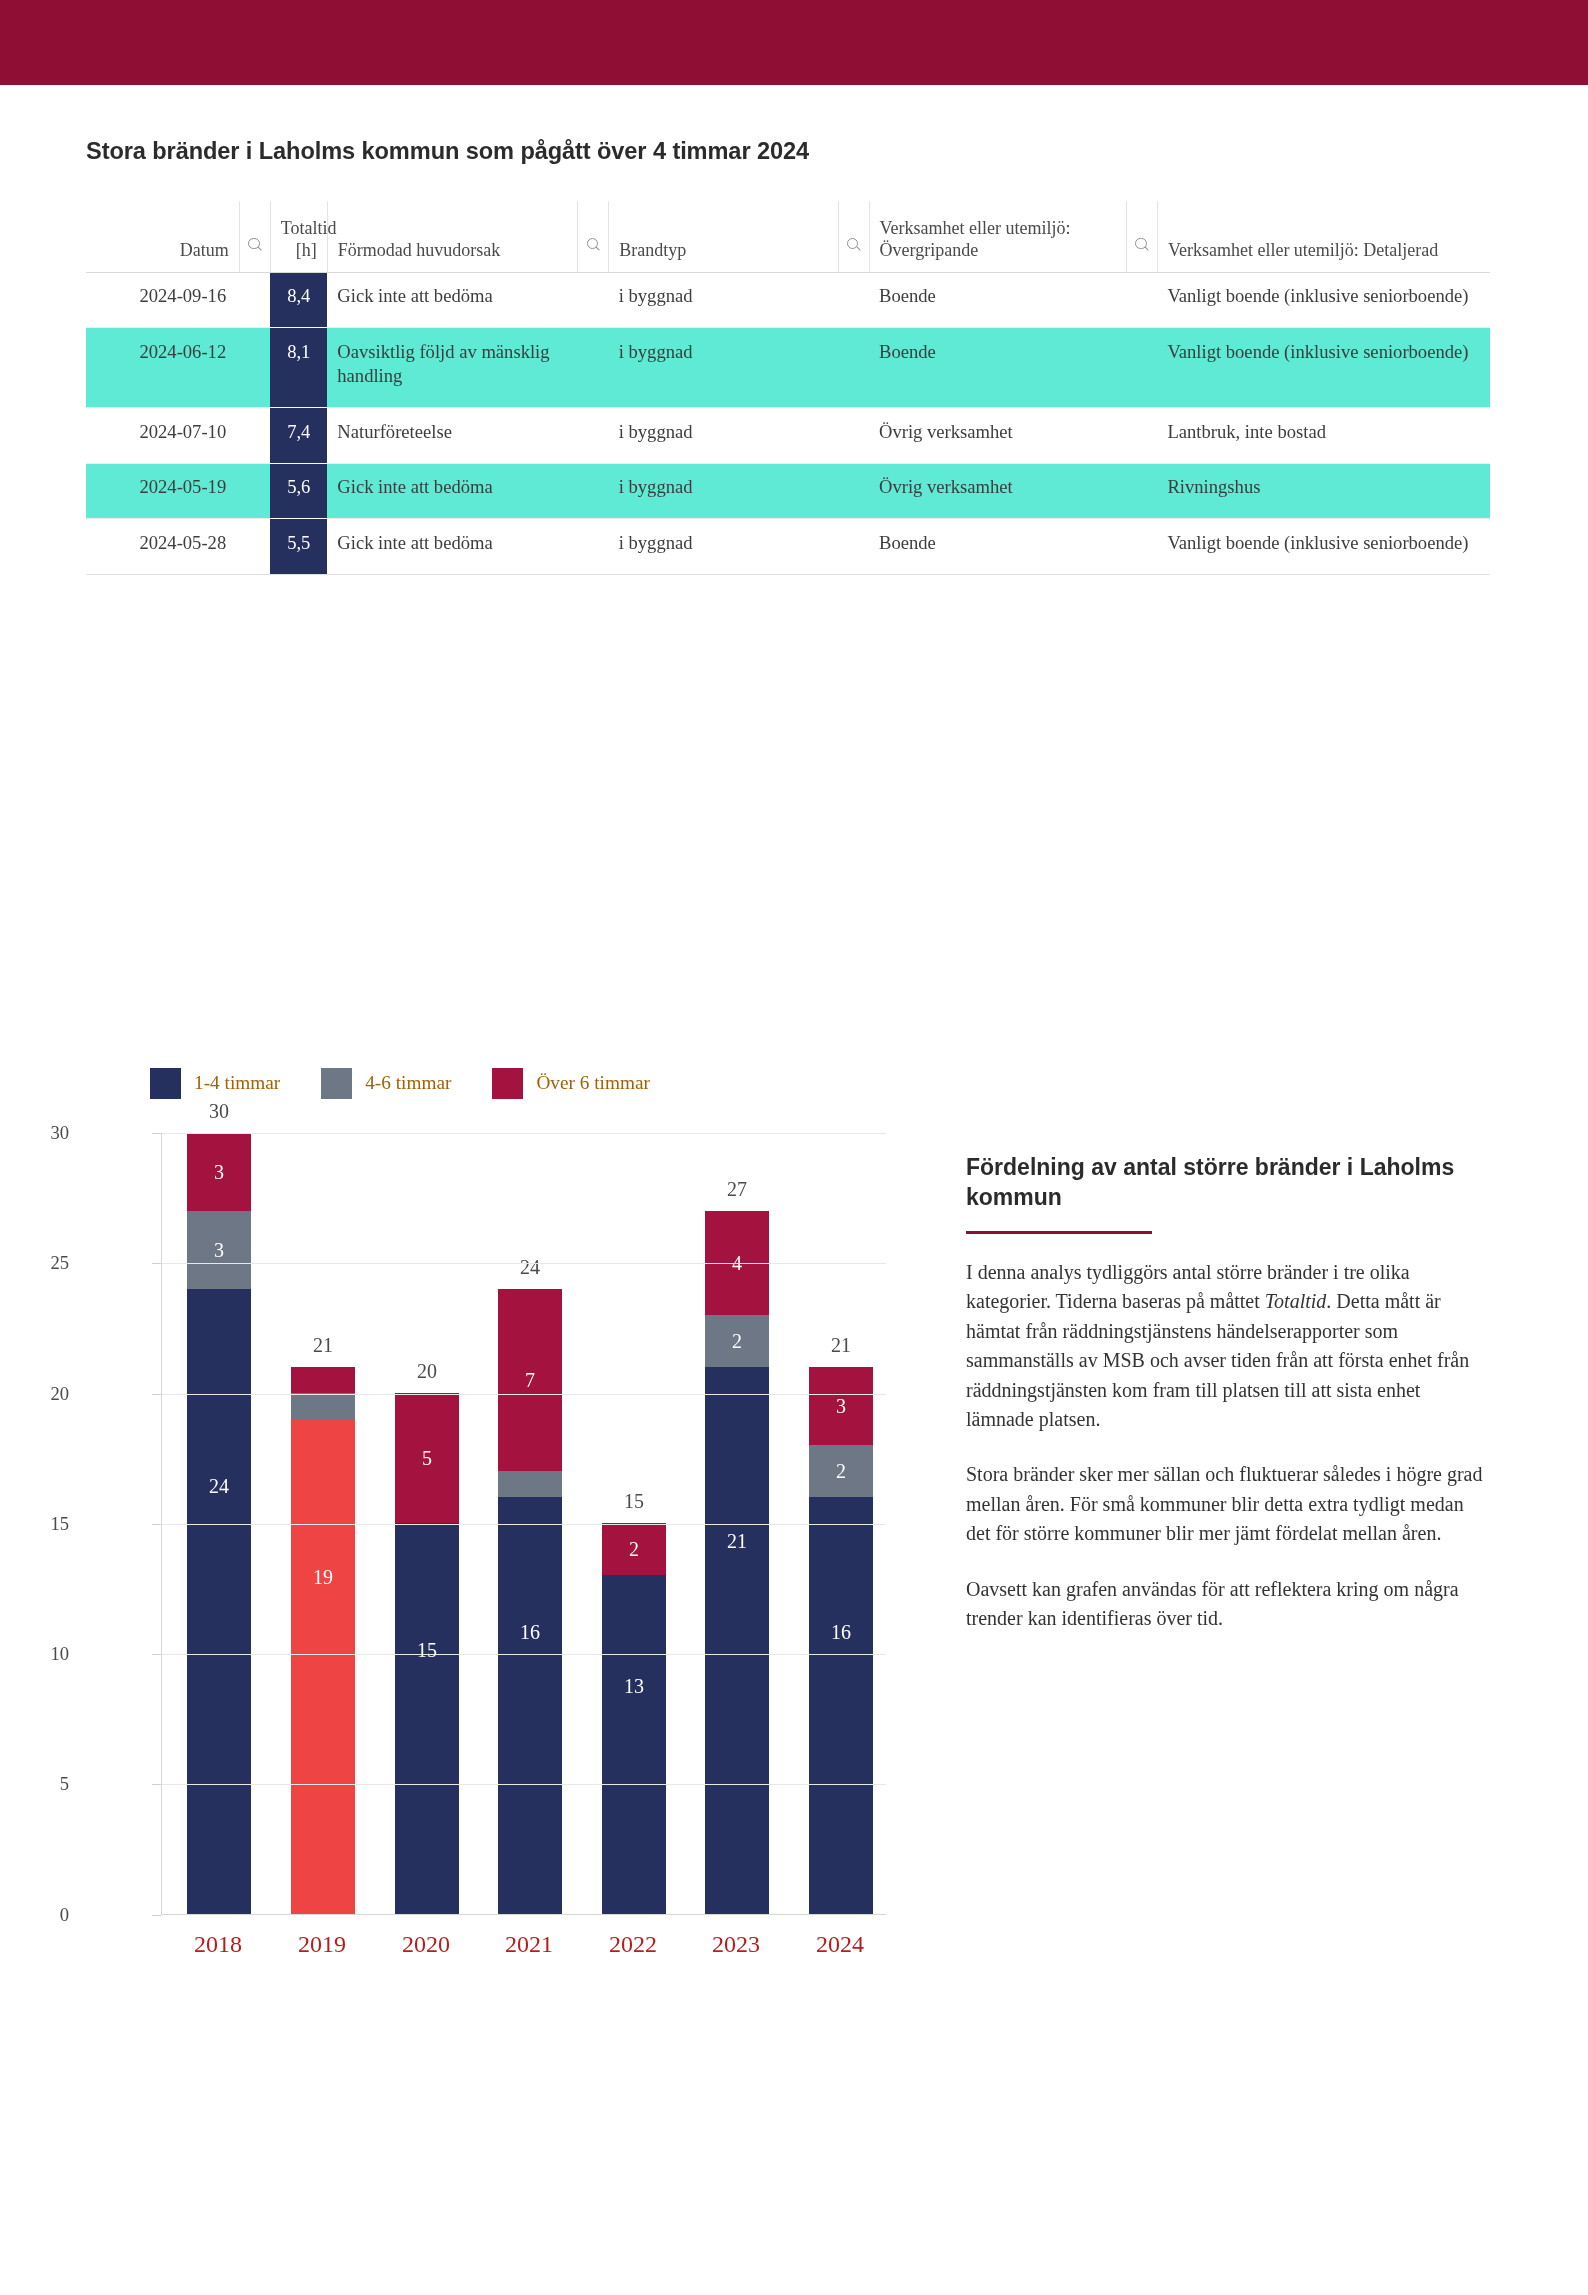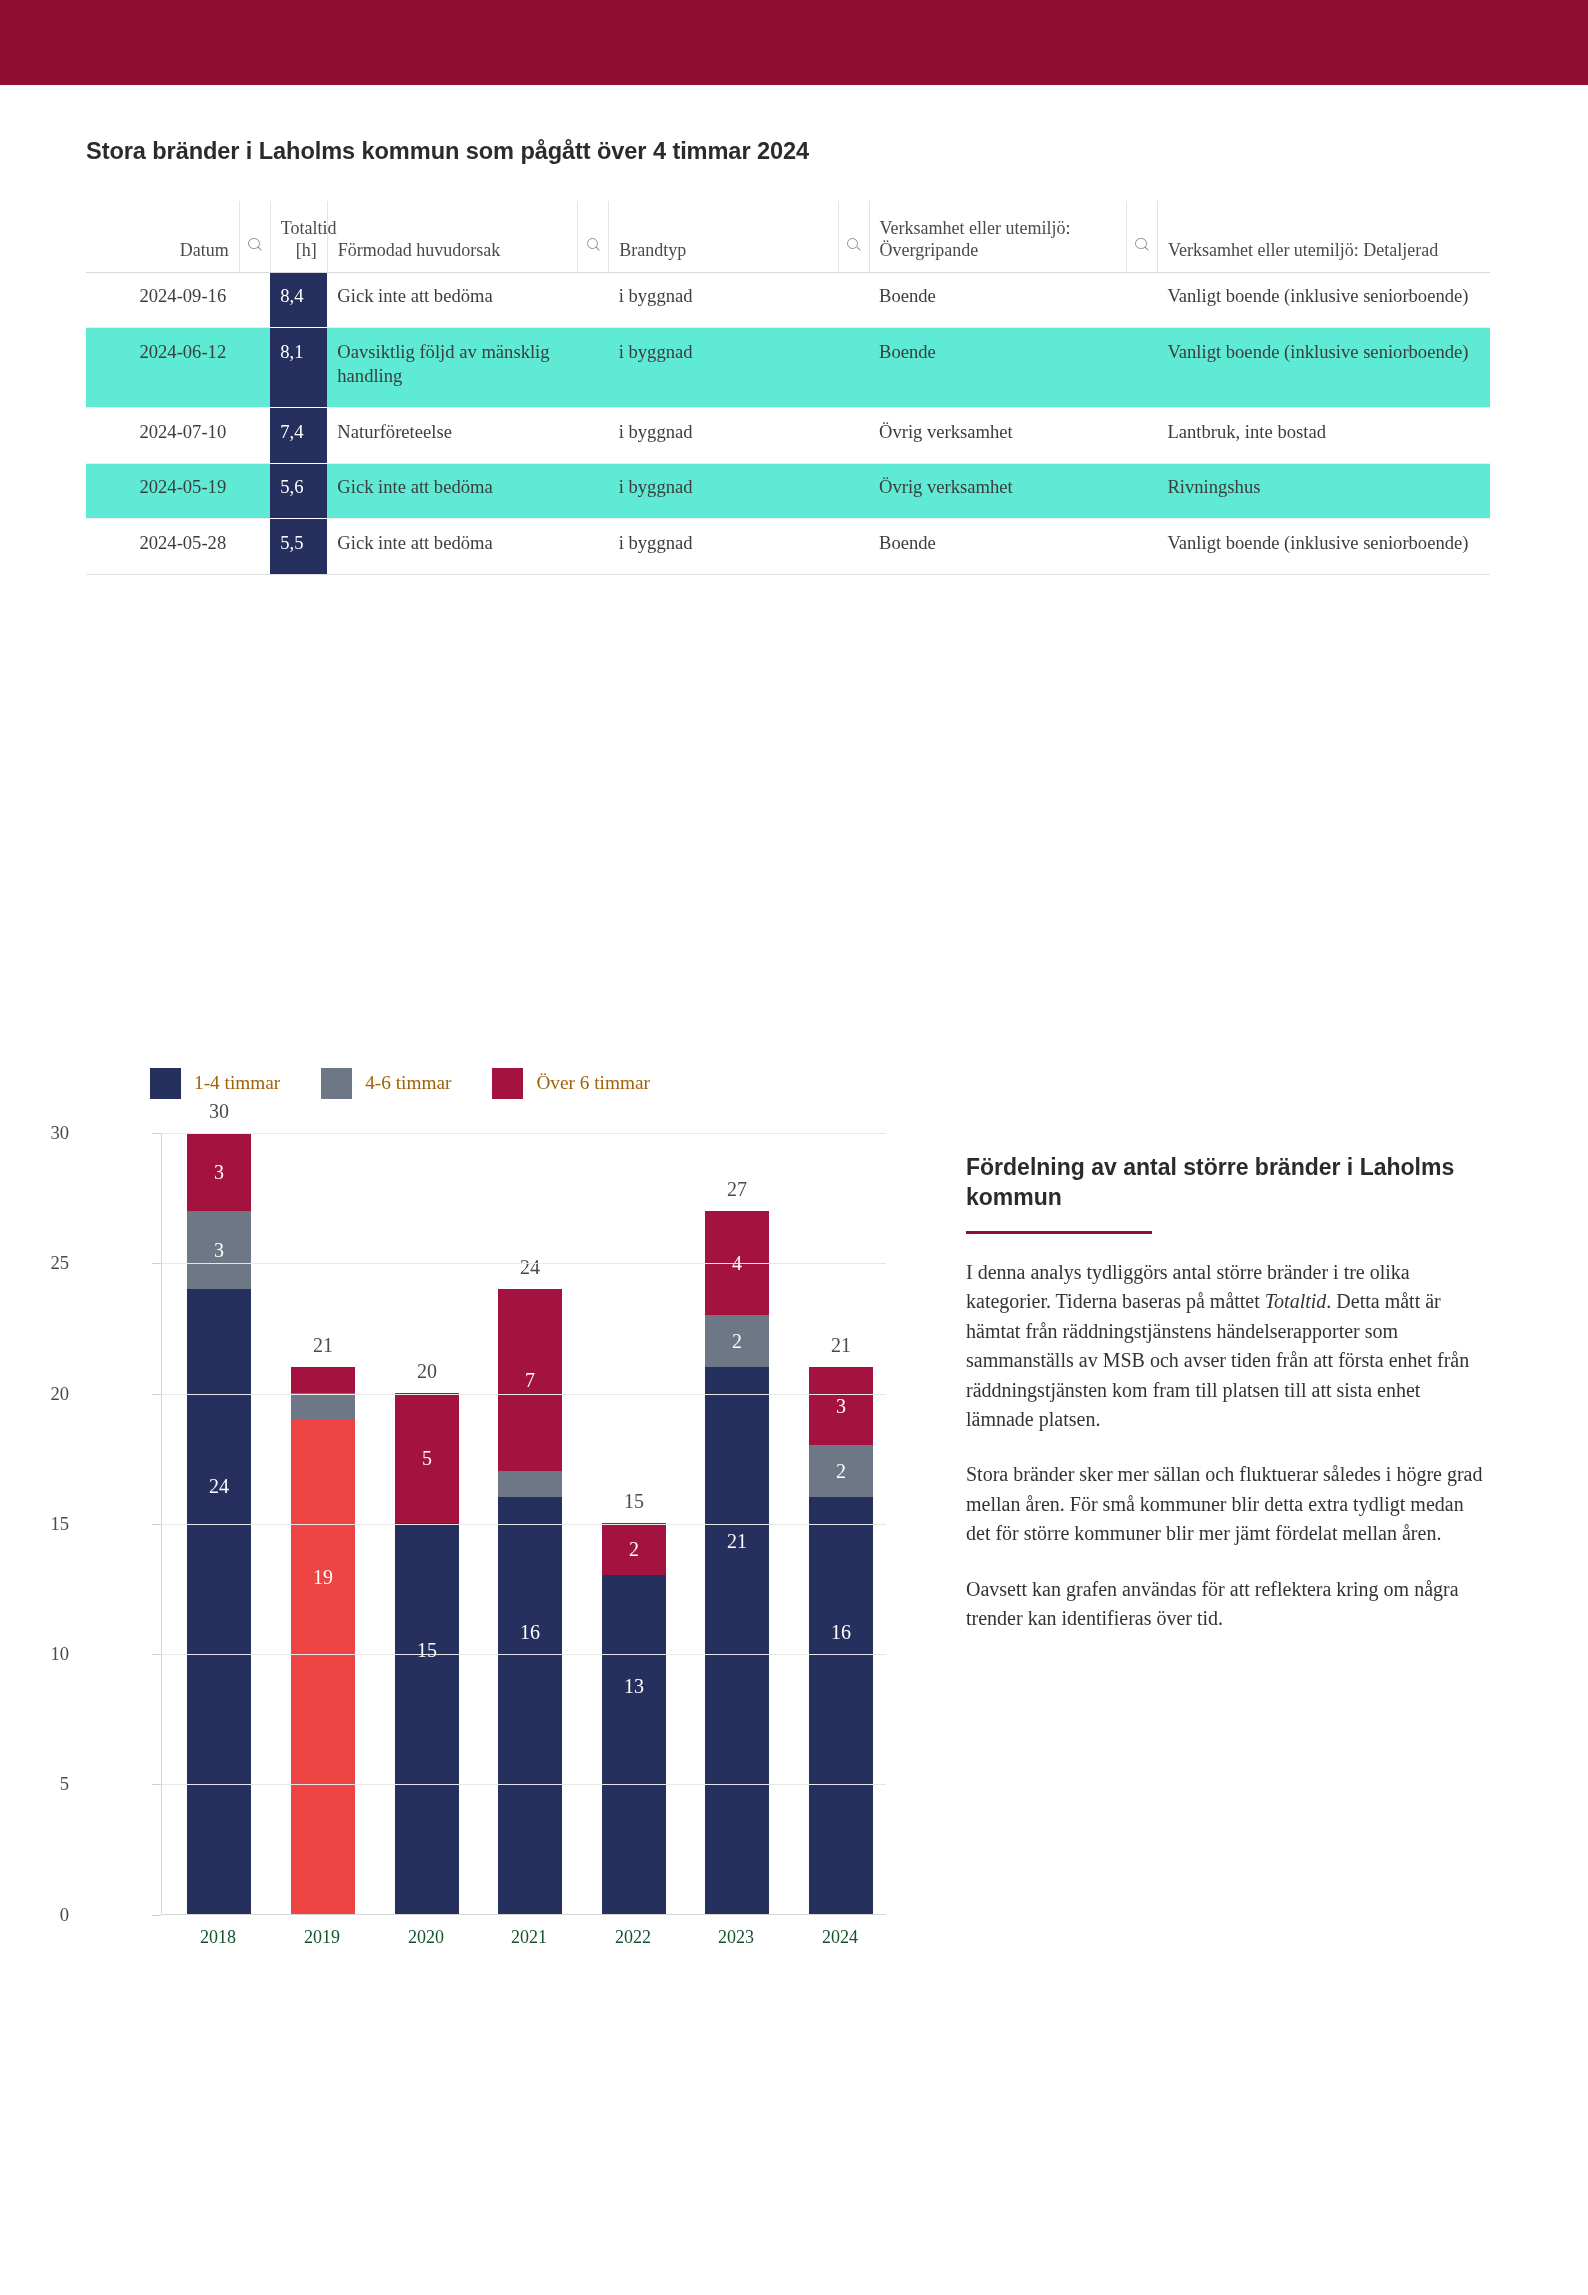--- a/index.html
+++ b/index.html
@@ -104,21 +104,21 @@
     vertical-align: top;
     line-height: 1.32;
     color: #3d3d3d;
     border-bottom: 0.7px solid #ededed;
   }
   table.firetable tbody tr.alt td { background: #5eead4; }
   table.firetable tbody td.datum { text-align: right; padding-right: 13px; white-space: nowrap; }
   table.firetable tbody td.tot {
     background: #26305e !important;
     color: #ffffff;
-    text-align: left;
+    text-align: center;
     padding-right: 10px;
     border-bottom: 1.4px solid #ffffff;
   }
   table.firetable tbody td.blankcell { border-bottom: 0.7px solid #ededed; }
   table.firetable tbody tr:last-child td { border-bottom: 0.7px solid #e0e0e0; }
 
   
   .lower {
     margin-top: 493px;
     display: flex;
@@ -200,25 +200,25 @@
     position: absolute;
     width: 100%;
     text-align: center;
     font-size: 20px;
     color: #4a4a4a;
     top: -33px;
     left: 0;
   }
   .xtick {
     position: absolute;
-    bottom: 28px;
+    bottom: 18px;
     width: 64px;
     text-align: center;
-    font-size: 18px;
-    color: #14532d;
+    font-size: 24px;
+    color: #b91c1c;
   }
 
   
   .panel-title {
     font-family: "Liberation Sans", "DejaVu Sans", sans-serif;
     font-weight: bold;
     font-size: 23px;
     line-height: 1.32;
     color: #2b2b2b;
     margin: 0;

